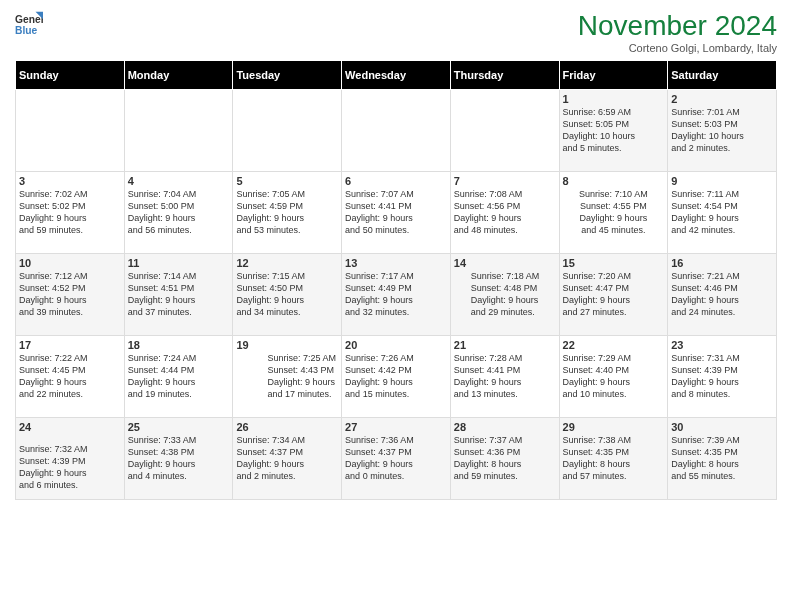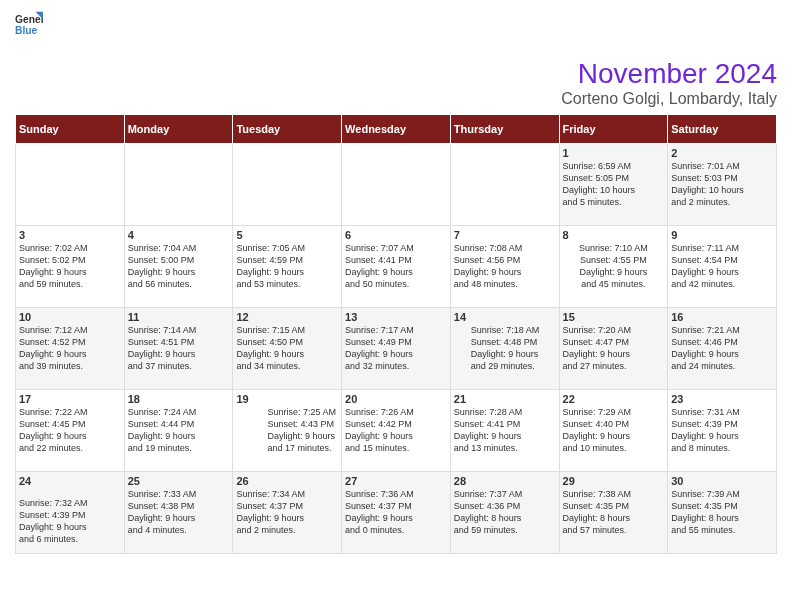--- a/index.html
+++ b/index.html
@@ -28,34 +28,33 @@
     .logo-icon {
       width: 28px;
       height: 28px;
     }
     .title-block {
       text-align: right;
     }
     .month-title {
       font-size: 28px;
       font-weight: normal;
-      color: #6d28d9;
-      margin-top: 48px;
+      color: #15803d;
     }
     .subtitle {
-      font-size: 16px;
+      font-size: 11px;
       color: #555;
     }
     table {
       width: 100%;
       border-collapse: collapse;
       table-layout: fixed;
     }
     thead tr th {
-      background-color: #7f1d1d;
+      background-color: #000000;
       color: #fff;
       font-size: 11px;
       font-weight: bold;
       padding: 8px 3px;
       text-align: left;
       border: 1px solid #fff;
     }
     tbody tr td {
       vertical-align: top;
       font-size: 9.5px;

